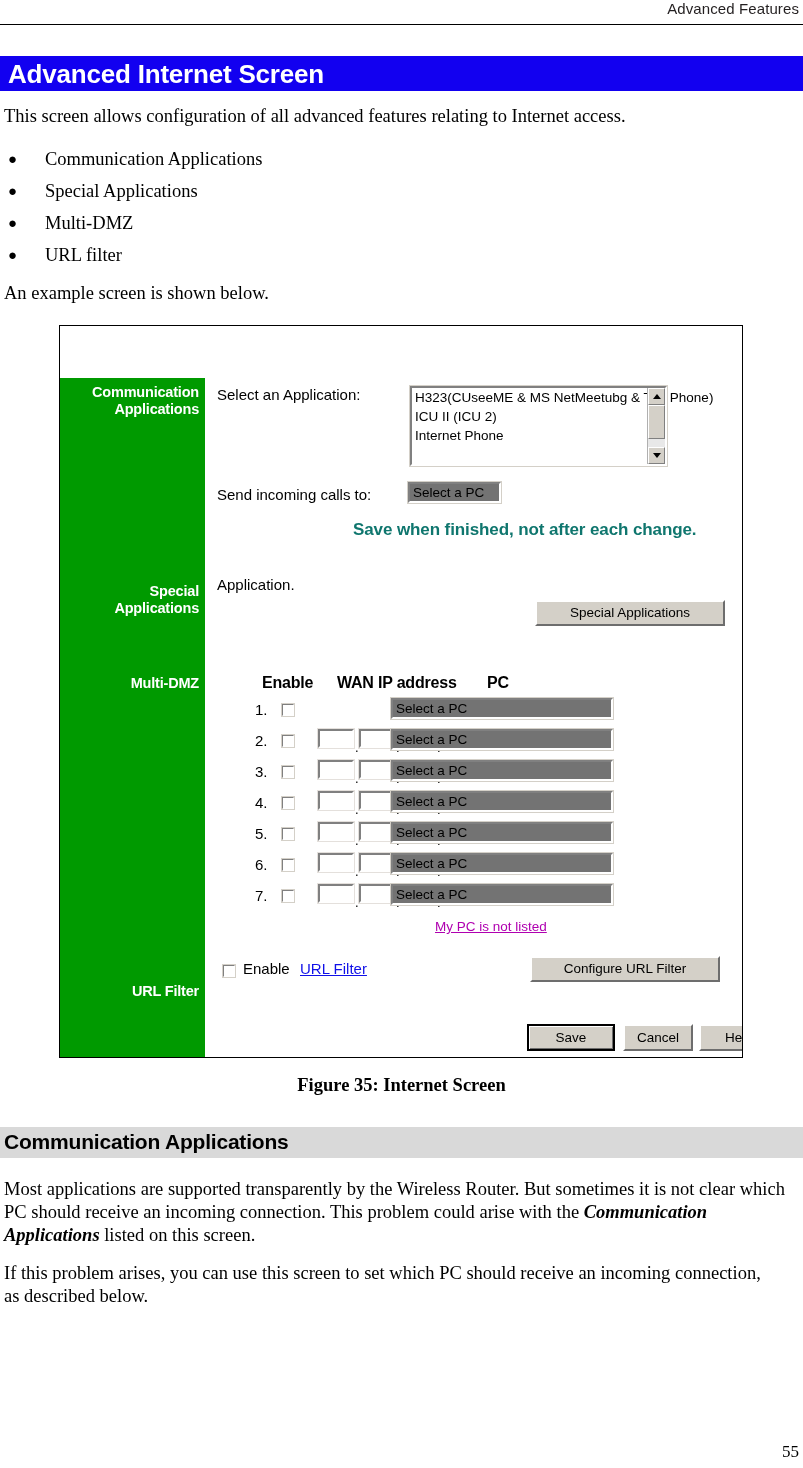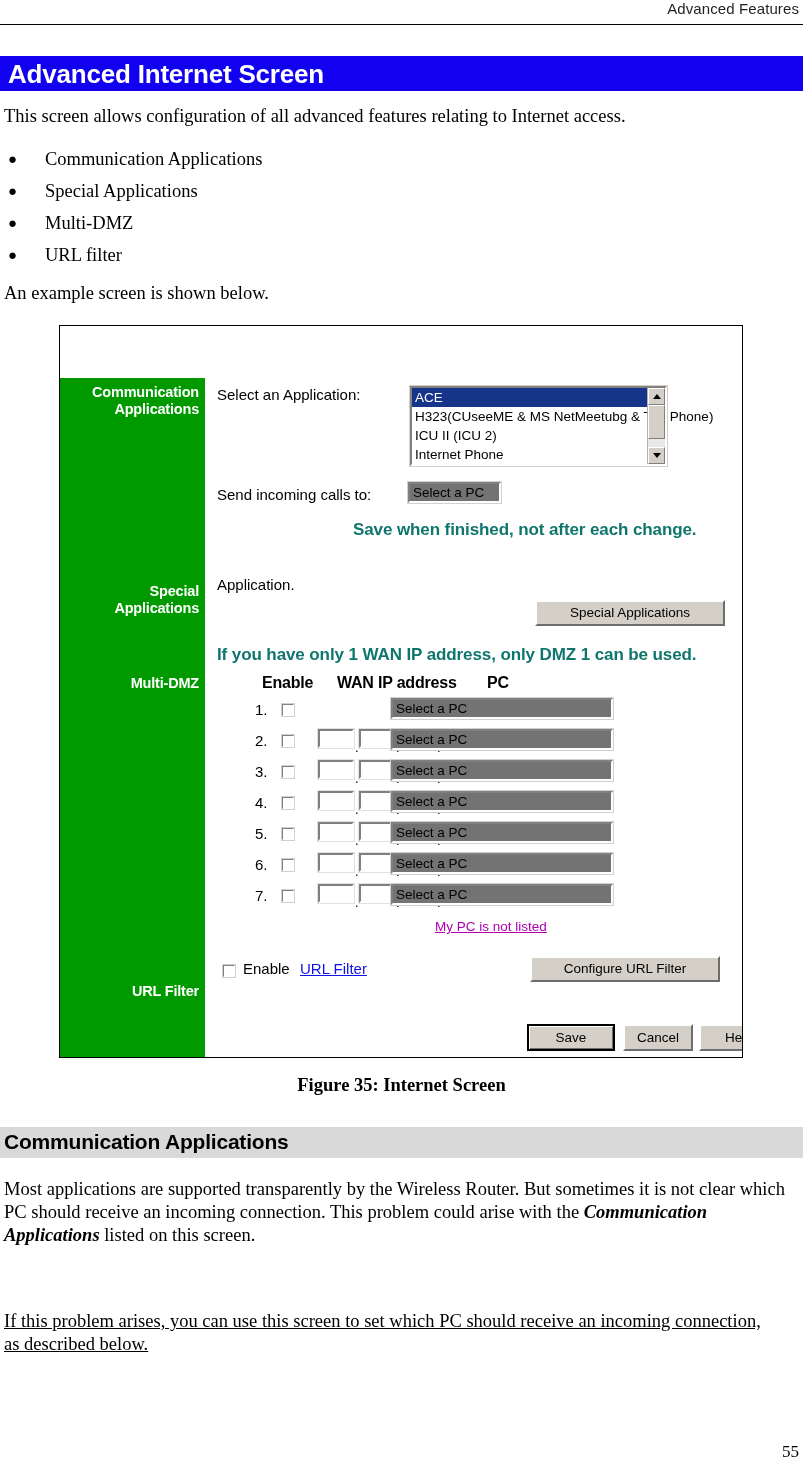--- a/index.html
+++ b/index.html
@@ -389,21 +389,20 @@
     <div class="side-label" style="top:205px; width:135px;">Special Applications</div>
     <div class="side-label" style="top:297px; width:135px;">Multi-DMZ</div>
     <div class="side-label" style="top:605px; width:135px;">URL Filter</div>
   </div>
 
   <div class="ui-main">
 
     <div class="ui-text" style="left:12px; top:8px;">Select an Application:</div>
 
     <div class="listbox" style="left:205px; top:8px; width:257px; height:80px;">
-      <div class="opt sel">ACE</div>
       <div class="opt">H323(CUseeME &amp; MS NetMeetubg &amp; TGI Phone)</div>
       <div class="opt">ICU II (ICU 2)</div>
       <div class="opt">Internet Phone</div>
       <div class="lb-scroll">
         <div class="lb-arrow up">
             <span class="tri up"></span>
           </div>
         <div class="lb-thumb"></div>
         <div class="lb-arrow dn">
             <span class="tri dn"></span>
@@ -412,21 +411,20 @@
     </div>
 
     <div class="ui-text" style="left:12px; top:108px;">Send incoming calls to:</div>
     <div class="combo" style="left:203px; top:104px; width:93px; height:21px;">Select a PC</div>
 
     <div class="ui-red-note" style="left:148px; top:142px;">Save when finished, not after each change.</div>
 
     <div class="ui-text" style="left:12px; top:198px;">Application.</div>
     <div class="btn" style="left:330px; top:222px; width:190px; height:26px;">Special Applications</div>
 
-    <div class="ui-red-note" style="left:12px; top:267px;">If you have only 1 WAN IP address, only DMZ 1 can be used.</div>
 
     <div class="colhead" style="left:57px; top:296px;">Enable</div>
     <div class="colhead" style="left:132px; top:296px;">WAN IP address</div>
     <div class="colhead" style="left:282px; top:296px;">PC</div>
 
     <div>
       <span class="rownum" style="left:50px; top:323px;">1.</span>
       <span class="chk" style="left:77px; top:326px;"></span>
       <span class="combo" style="left:186px; top:320px; width:222px; height:21px;">Select a PC</span>
     </div>
@@ -526,15 +524,15 @@
 <div class="fig-caption" style="top:1075px;">Figure 35: Internet Screen</div>
 
 <div class="section-bar" style="top:1127px;">
   <span class="t">Communication Applications</span>
 </div>
 
 <div class="para" style="left:4px; top:1178px; width:790px;">
   <span>Most applications are supported transparently by the Wireless Router. But sometimes it is not clear which PC should receive an incoming connection. This problem could arise with the </span><span class="ital-bold">Communication Applications</span><span> listed on this screen.</span>
 </div>
 
-<div class="para" style="left:4px; top:1310px; width:770px;text-decoration:underline;">If this problem arises, you can use this screen to set which PC should receive an incoming connection, as described below.</div>
+<div class="para" style="left:4px; top:1262px; width:770px;">If this problem arises, you can use this screen to set which PC should receive an incoming connection, as described below.</div>
 
 <div class="page-number">55</div>
 
 </body></html>

